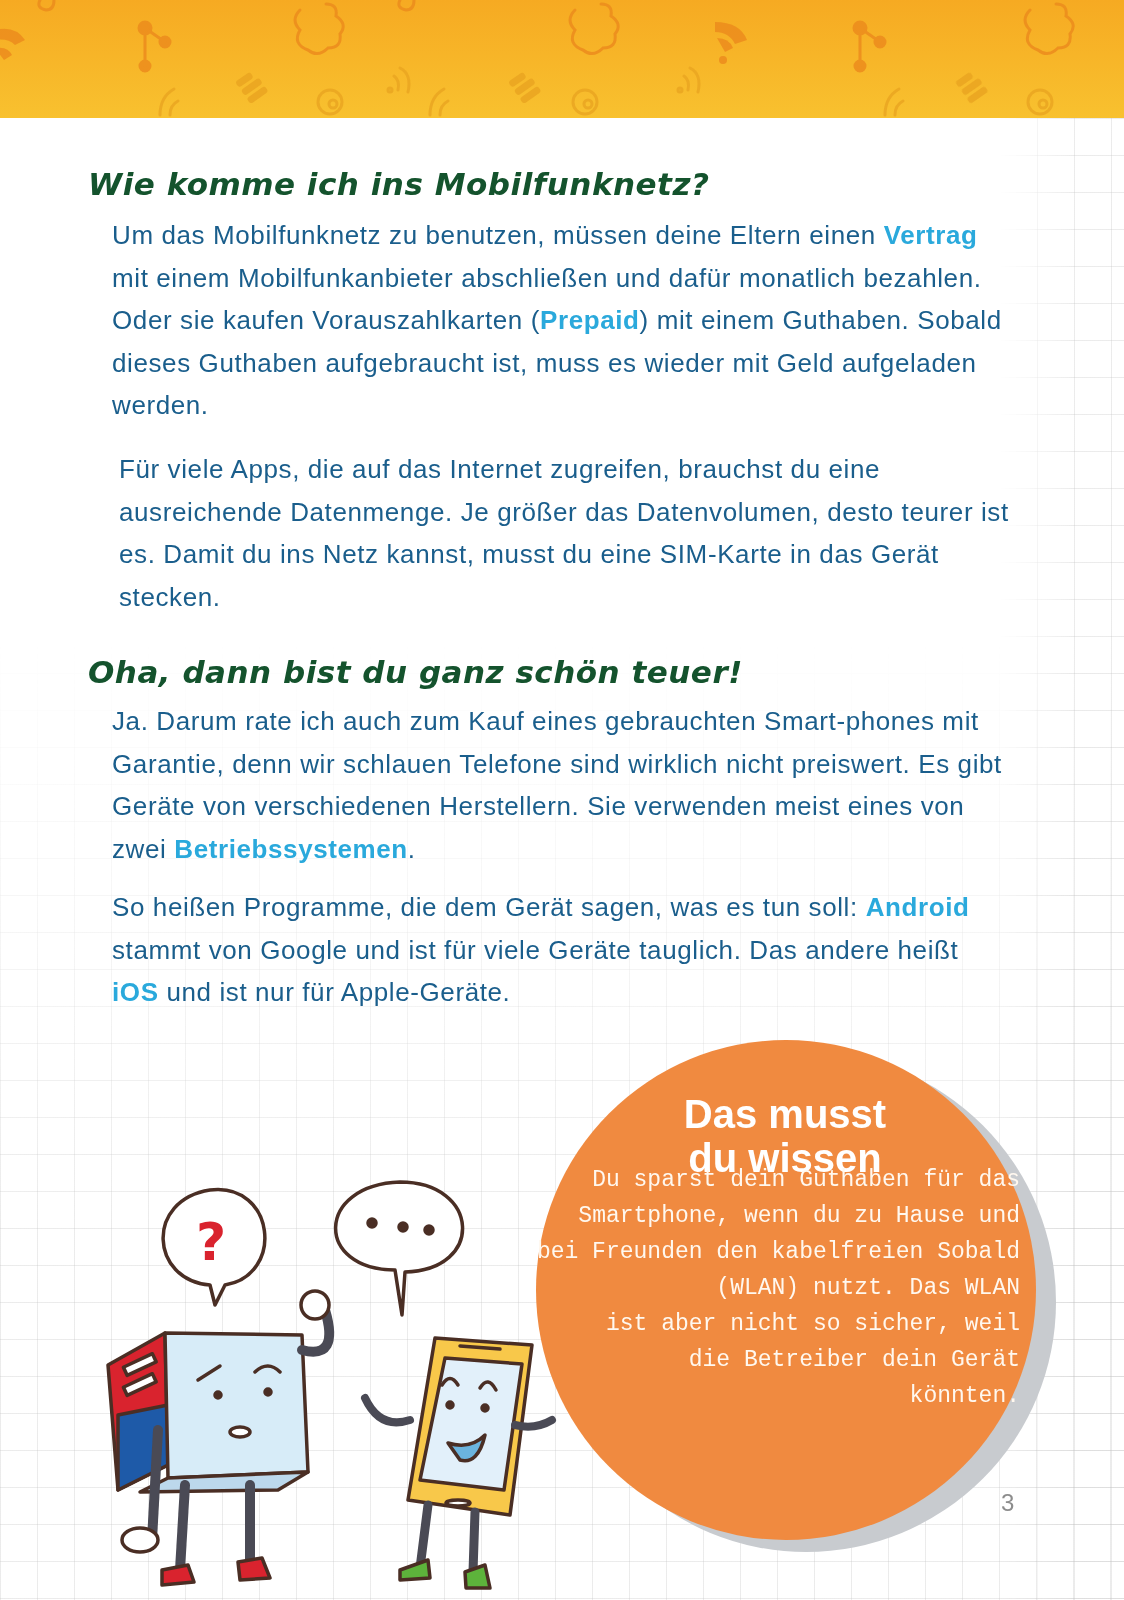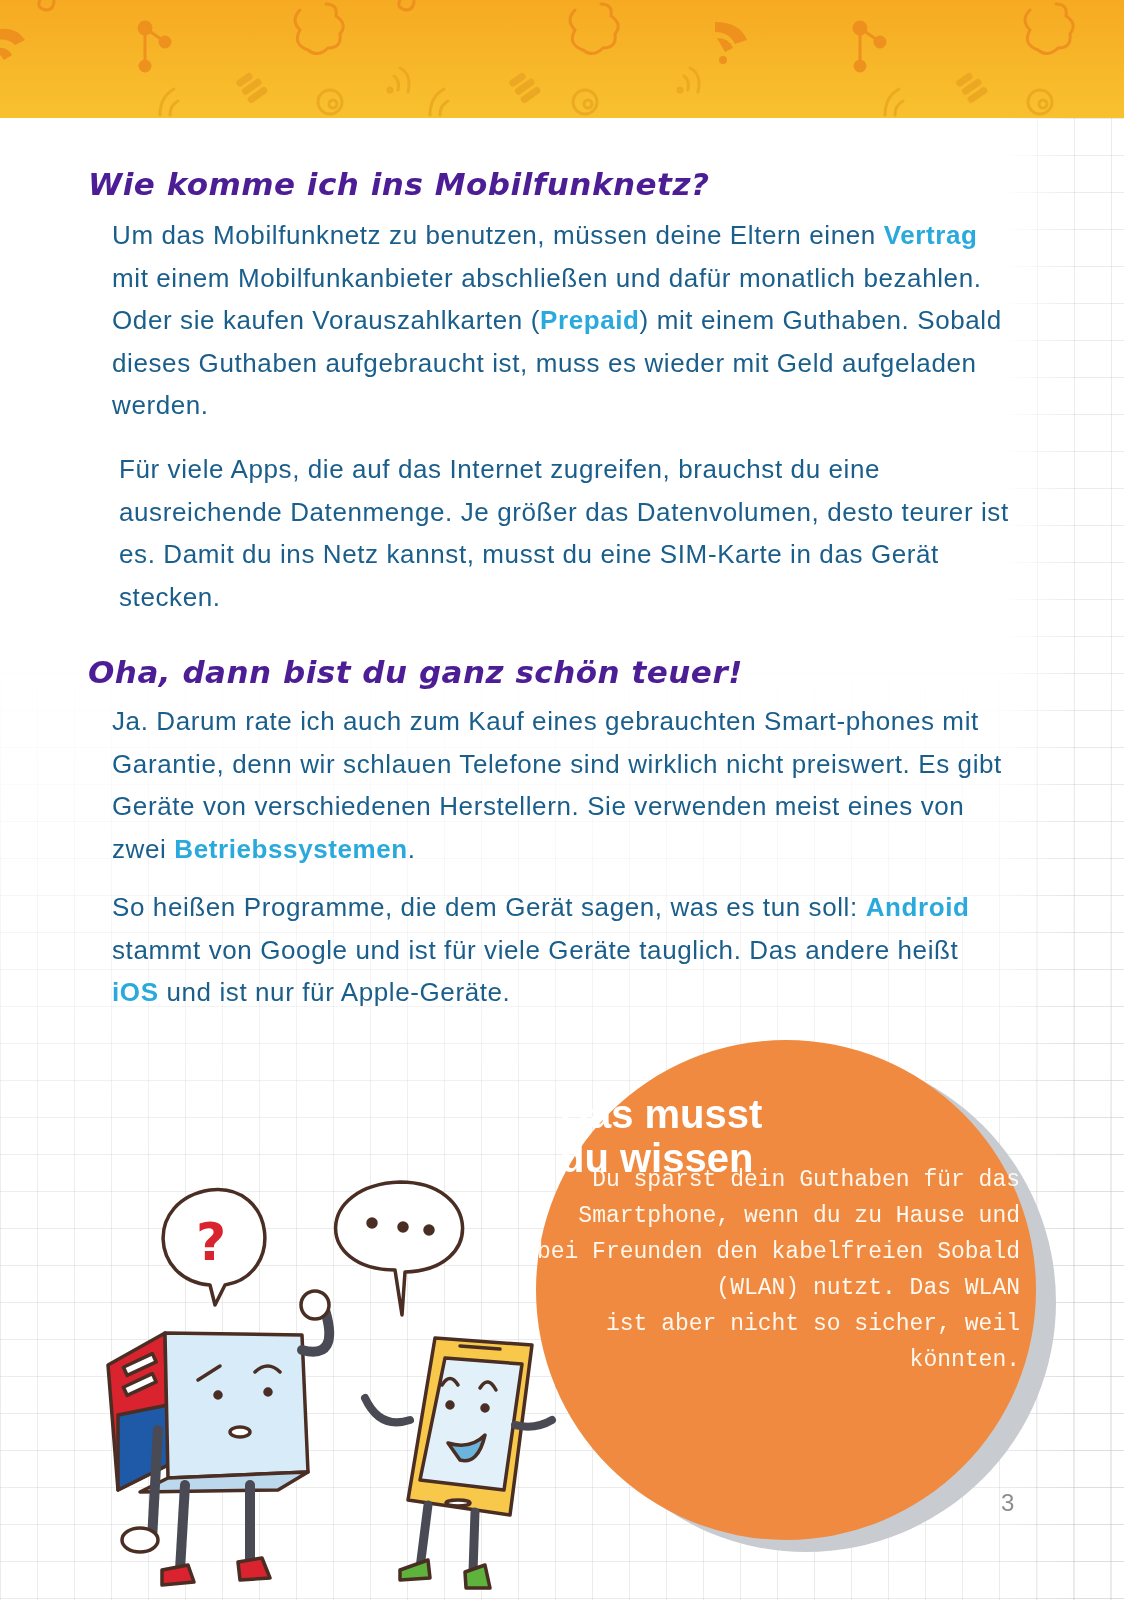--- a/index.html
+++ b/index.html
@@ -27,41 +27,41 @@
     mask-image: linear-gradient(to right, transparent, #000 60%);
   }
   .banner {
     position: absolute; left: 0; top: 0; width: 1124px; height: 118px;
     background: linear-gradient(to bottom, #f6aa22 0%, #f8c12f 100%);
     overflow: hidden;
   }
   .banner svg { position: absolute; }
   .heading {
     position: absolute; left: 88px;
-    color: #4c1d95; font-style: italic;
+    color: #14532d; font-style: italic;
     font-family: "DejaVu Sans", sans-serif;
     font-size: 31px; letter-spacing: 0.5px;
   }
   .para {
     position: absolute; left: 112px; width: 900px;
     color: #1a5e8c; font-size: 26px; line-height: 42.5px;
     font-family: "Liberation Sans", sans-serif;
     letter-spacing: 0.6px;
   }
   .para b { color: #2aa9dc; font-weight: bold; }
   .circle-shadow {
     position: absolute; left: 556px; top: 1052px; width: 500px; height: 500px;
     border-radius: 50%; background: #c8cbcf;
   }
   .circle {
     position: absolute; left: 536px; top: 1040px; width: 500px; height: 500px;
     border-radius: 50%; background: #f08a40;
   }
   .circle-title {
-    position: absolute; left: 560px; top: 1092px; width: 450px; 
+    position: absolute; left: 560px; top: 1092px; width: 450px; text-align: center;
     color: #ffffff; font-weight: bold; font-size: 40px; line-height: 44px;
     font-family: "Liberation Sans", sans-serif;
   }
   .circle-text {
     position: absolute; left: 520px; top: 1162px; width: 500px; text-align: right;
     color: #fff8ef; font-size: 23px; line-height: 36px;
     font-family: Liberation Mono, monospace;
   }
   .page-number {
     position: absolute; left: 1001px; top: 1489px;
@@ -243,16 +243,17 @@
 <div class="circle-title">
   <div>Das musst</div>
   <div>du wissen</div>
 </div>
 <div class="circle-text">
   <div>Du sparst dein Guthaben für das</div>
   <div>Smartphone, wenn du zu Hause und</div>
   <div>bei Freunden den kabelfreien Sobald</div>
   <div>(WLAN) nutzt. Das WLAN</div>
   <div>ist aber nicht so sicher, weil</div>
+  <div>die Betreiber dein Gerät</div>
   <div>könnten.</div>
 </div>
 
 <div class="page-number">3</div>
 
 </body></html>

